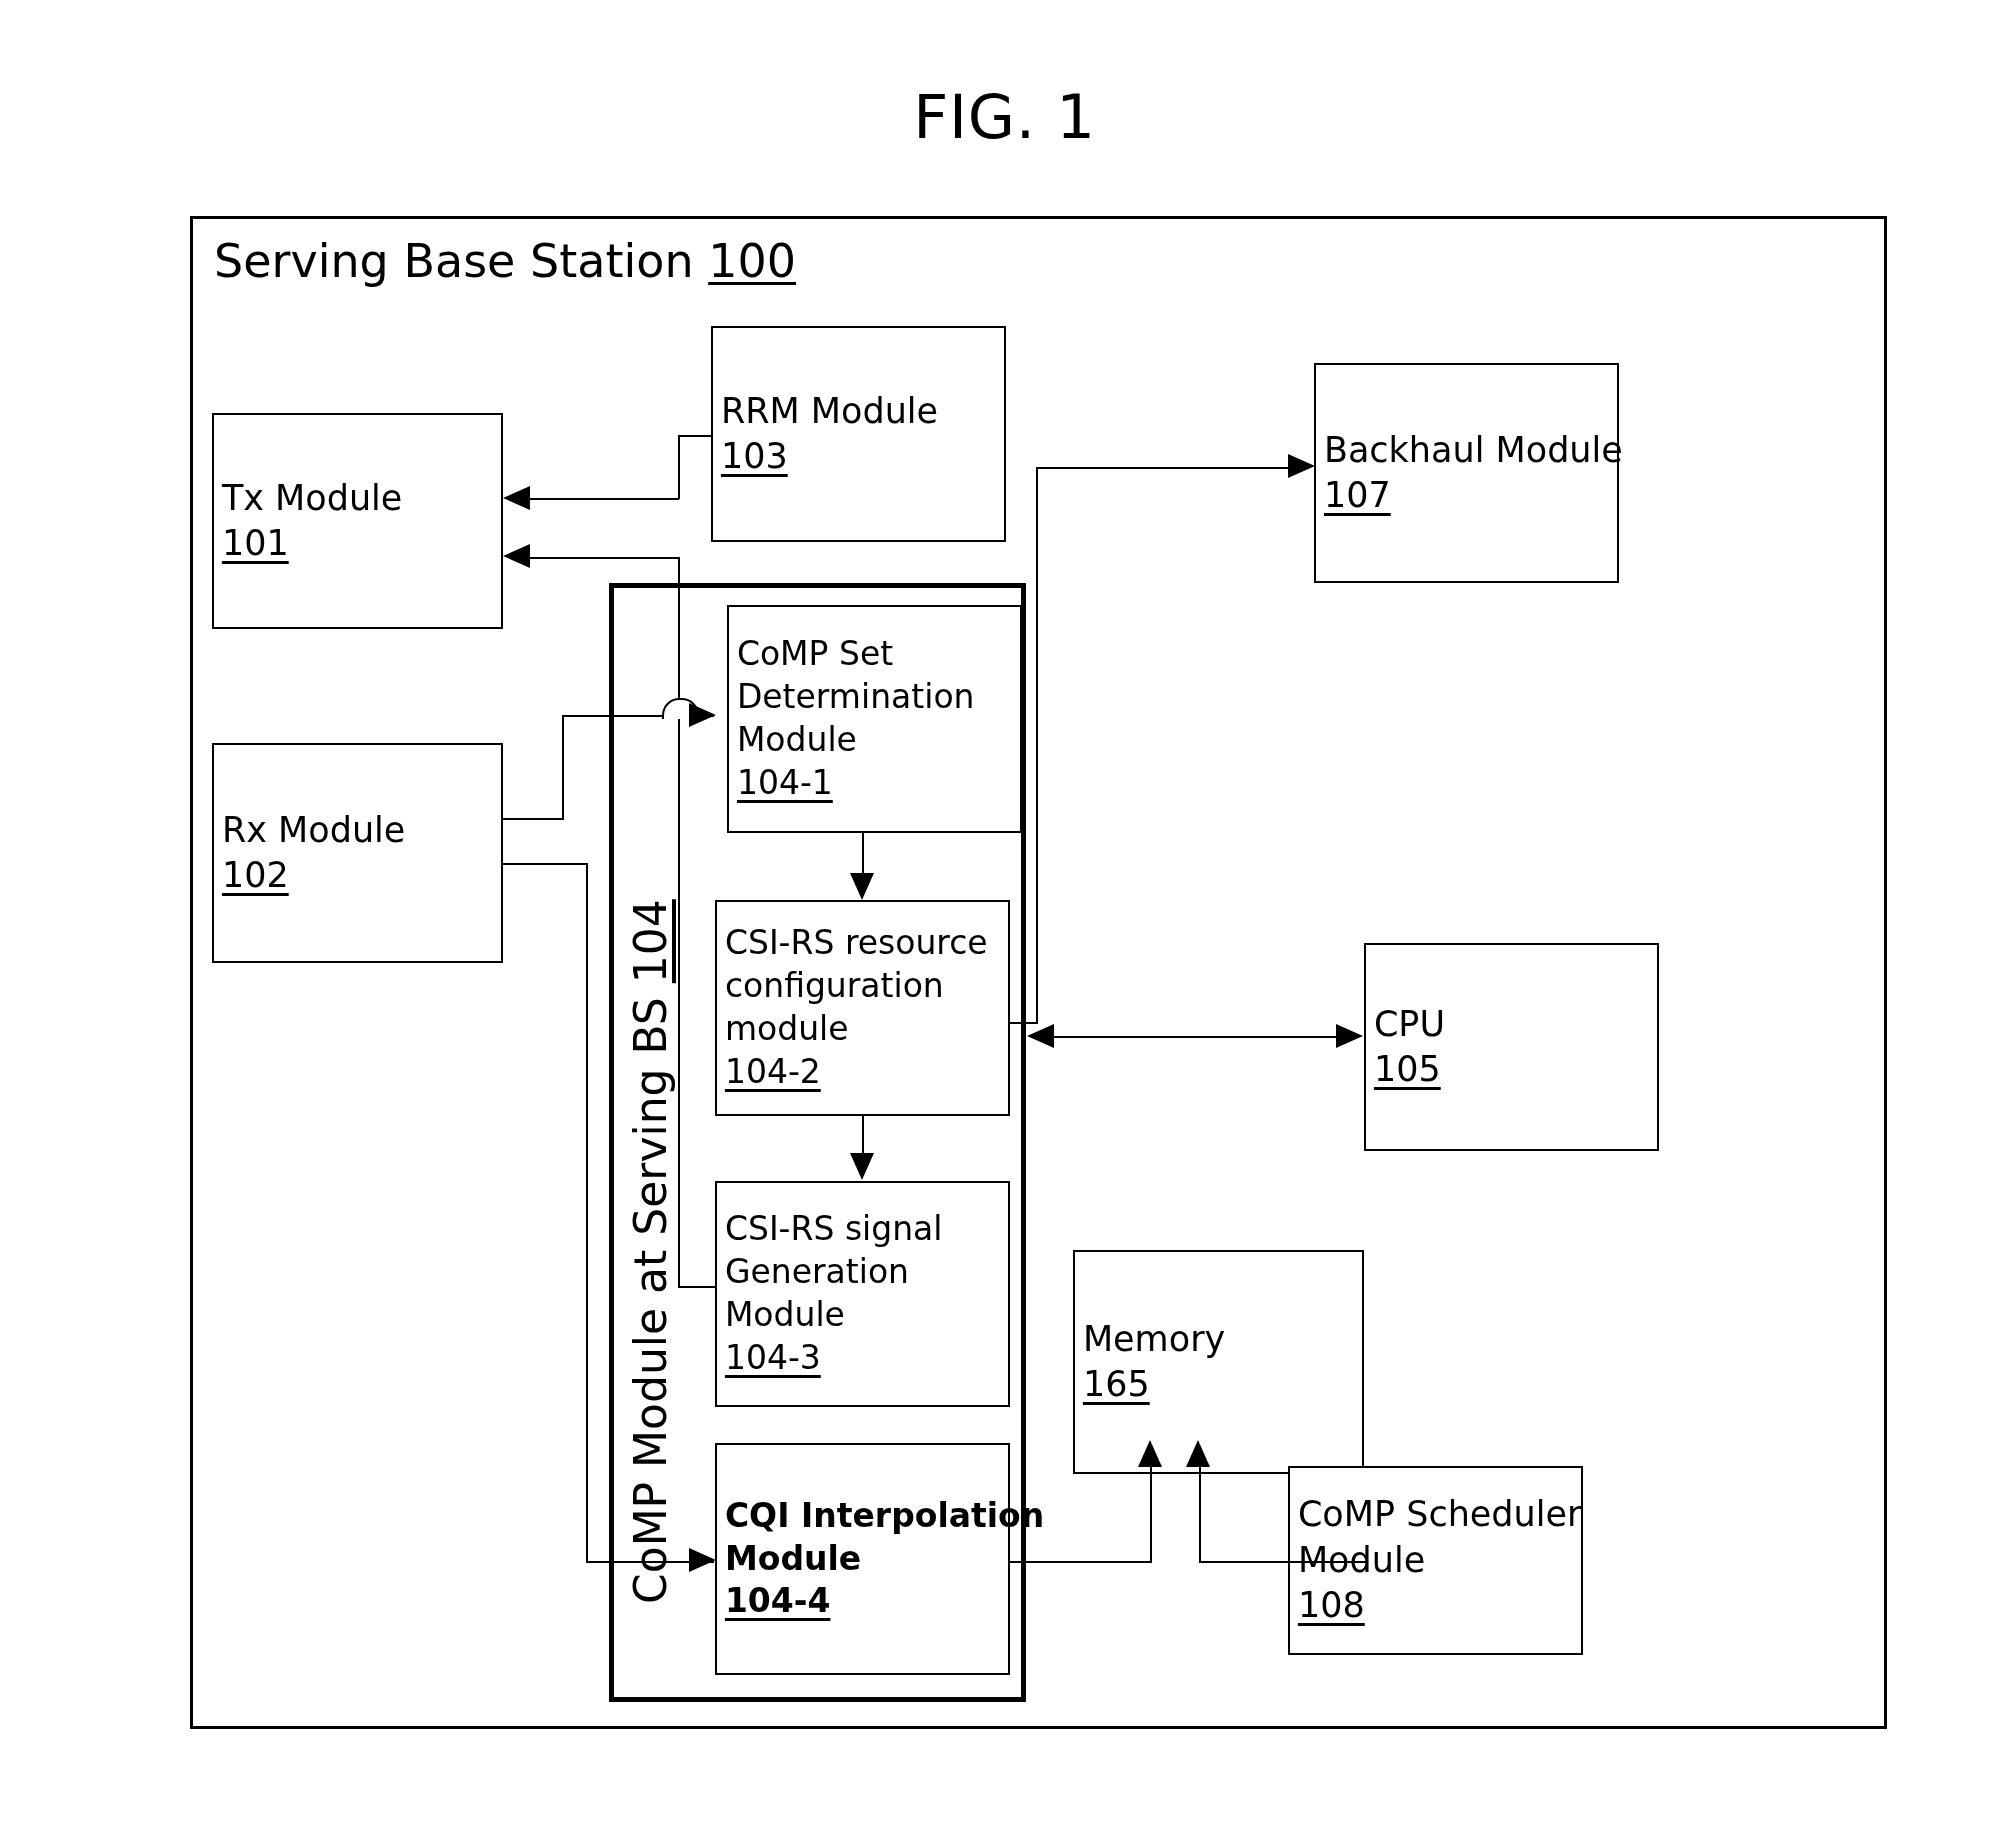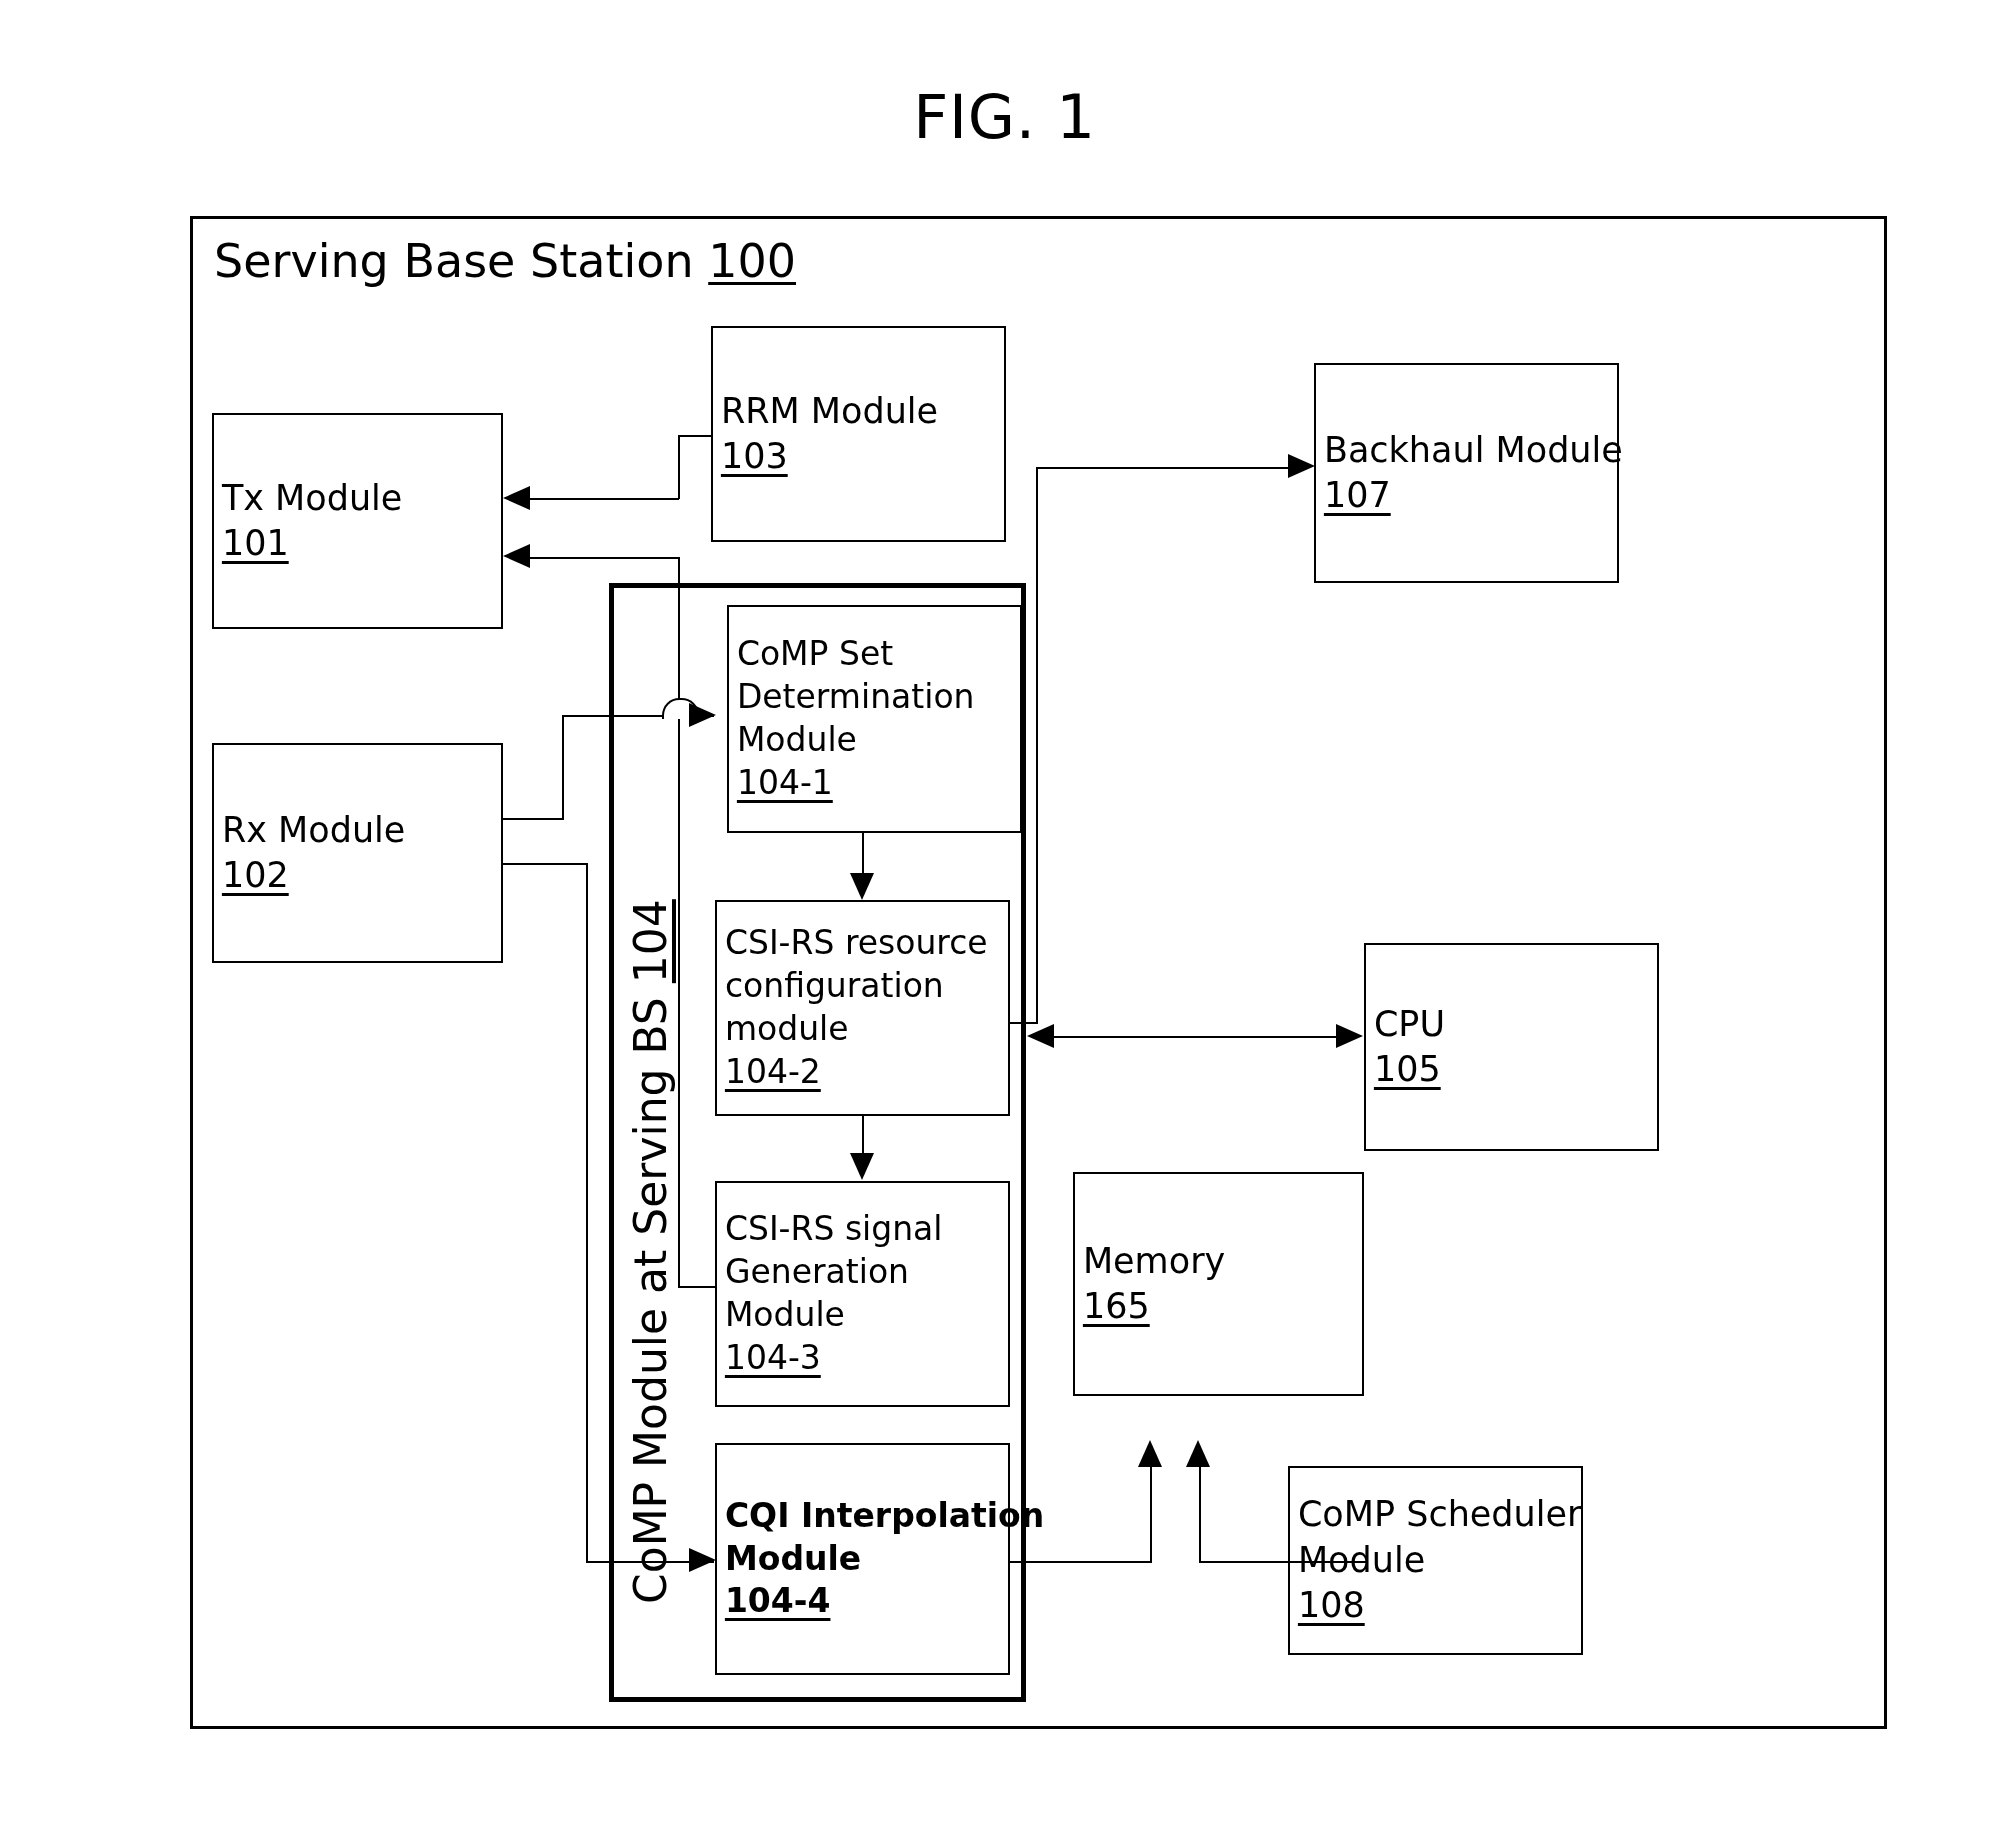--- a/index.html
+++ b/index.html
@@ -168,21 +168,21 @@
   <div class="box" style="left:212px;top:743px;width:291px;height:220px;">
     <span class="ln">Rx Module</span>
     <span class="ref">102</span>
   </div>
 
   <div class="box" style="left:1364px;top:943px;width:295px;height:208px;">
     <span class="ln">CPU</span>
     <span class="ref">105</span>
   </div>
 
-  <div class="box" style="left:1073px;top:1172px;width:291px;height:224px;">
+  <div class="box" style="left:1073px;top:1250px;width:291px;height:224px;">
     <span class="ln">Memory</span>
     <span class="ref">165</span>
   </div>
 
   <div class="box" style="left:1288px;top:1466px;width:295px;height:189px;">
     <span class="ln">CoMP Scheduler</span>
     <span class="ln">Module</span>
     <span class="ref">108</span>
   </div>
 

